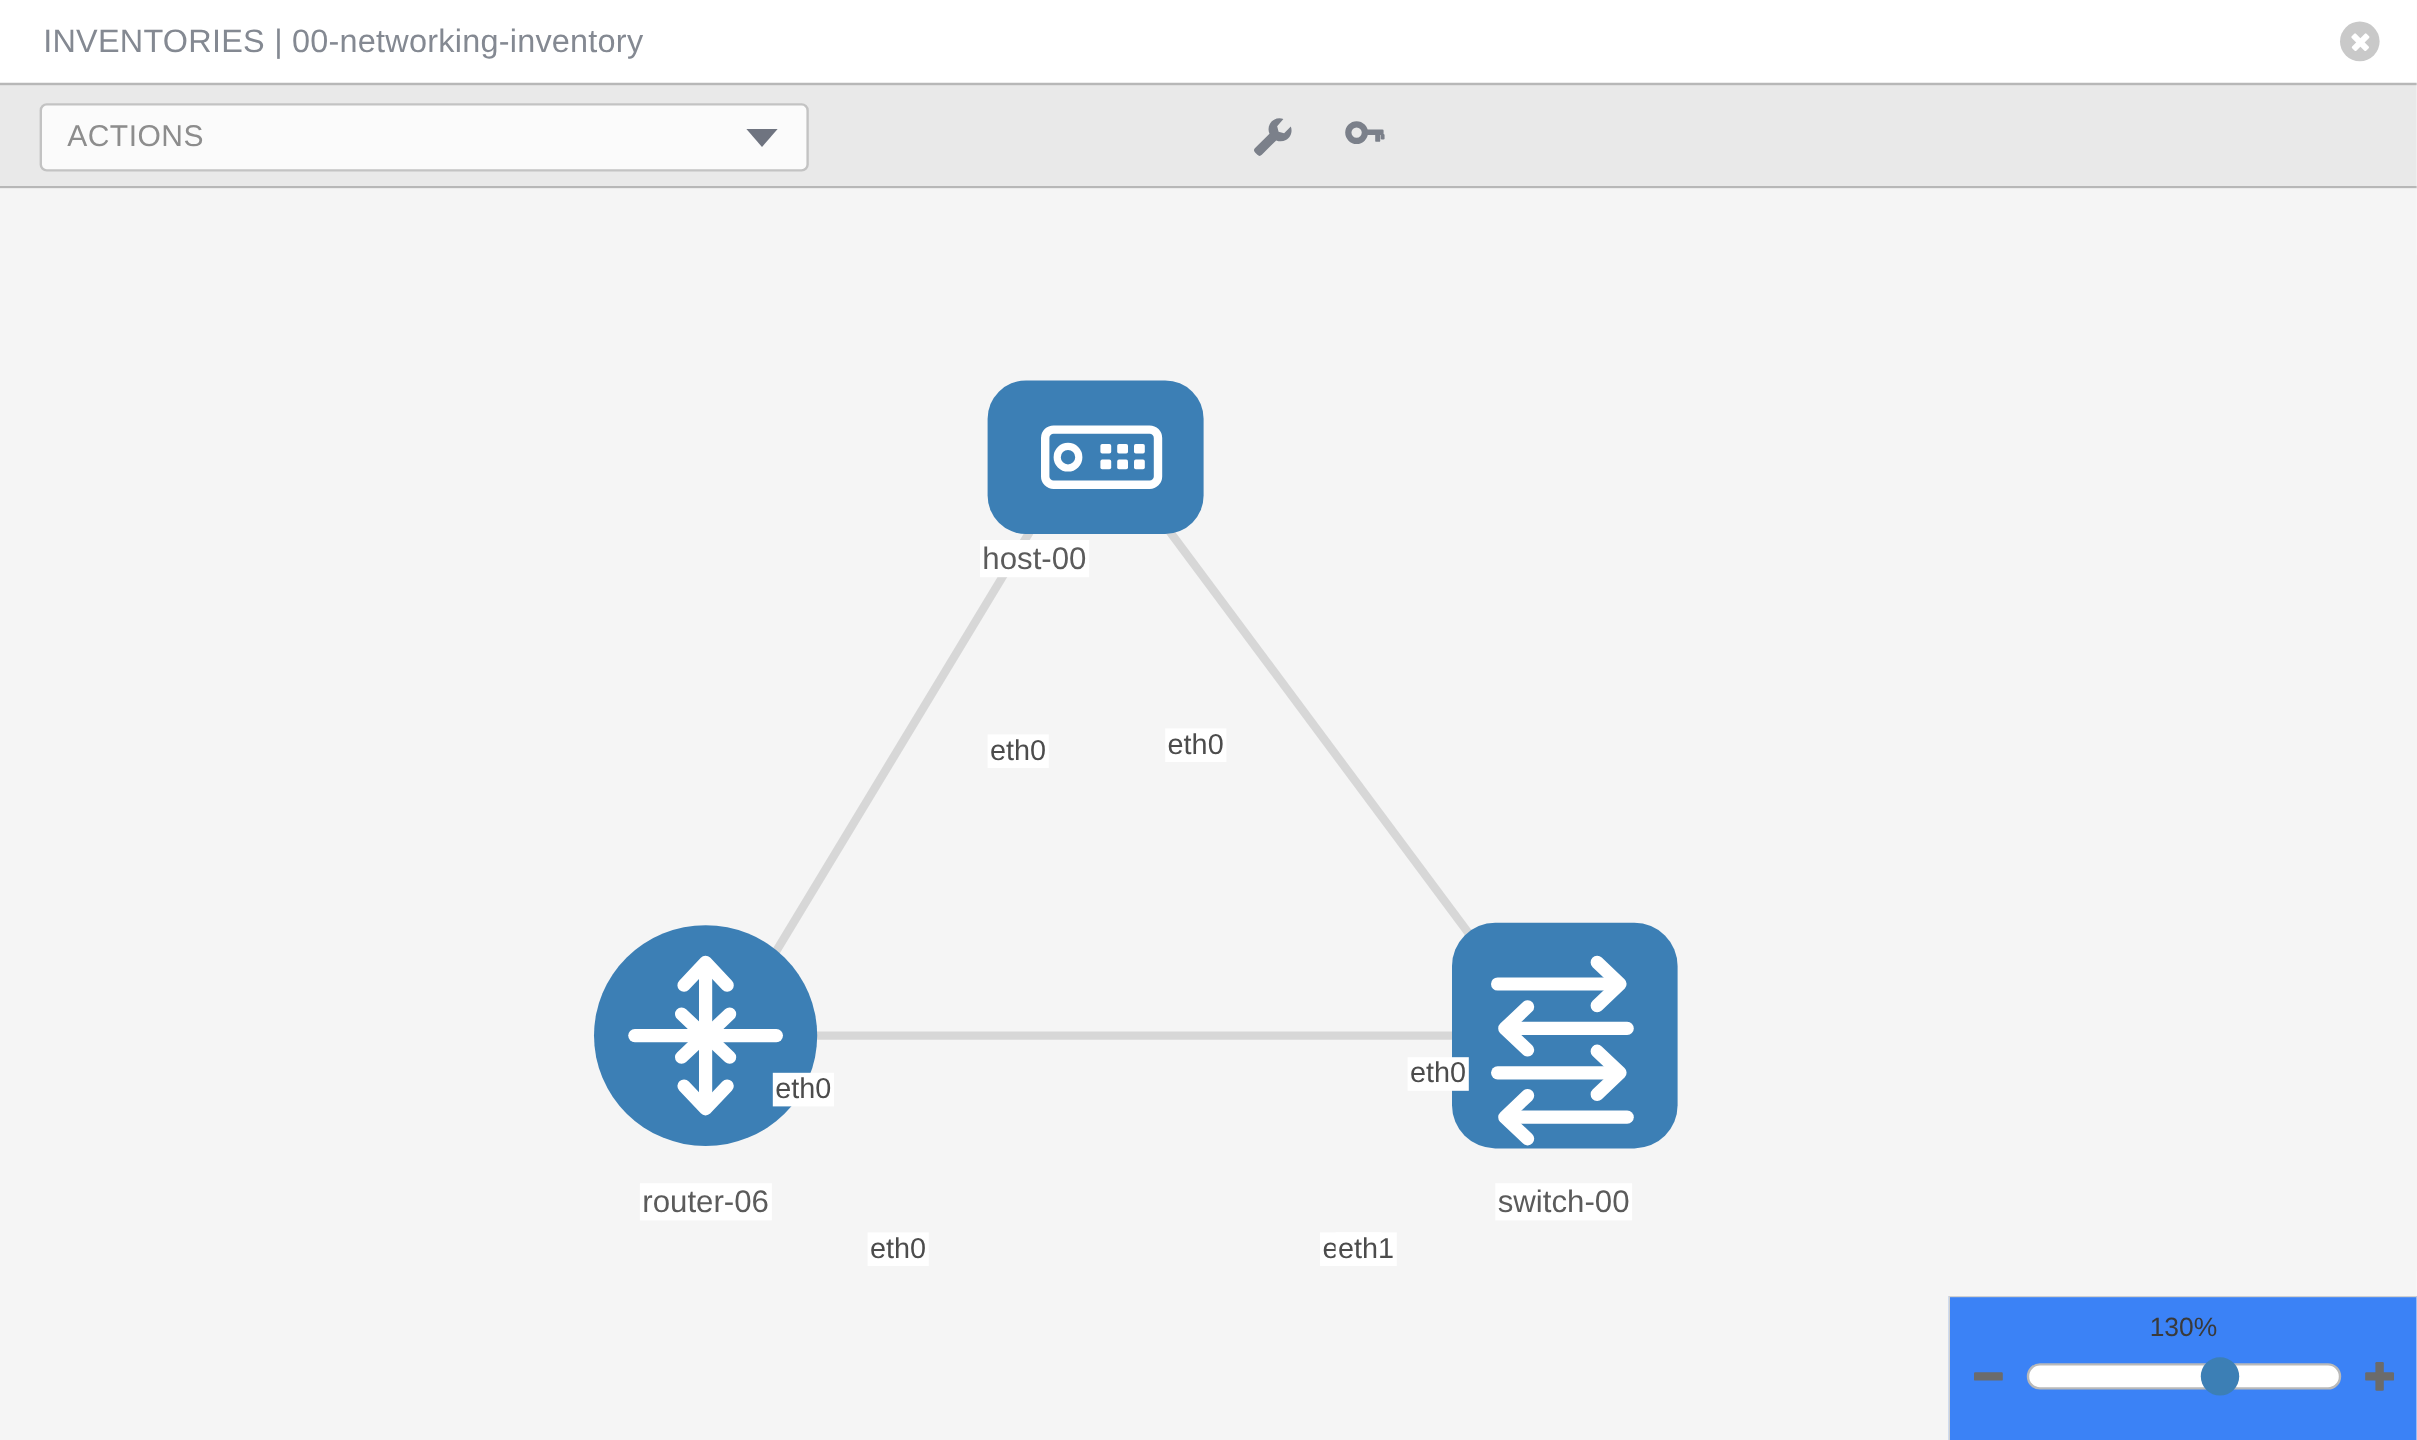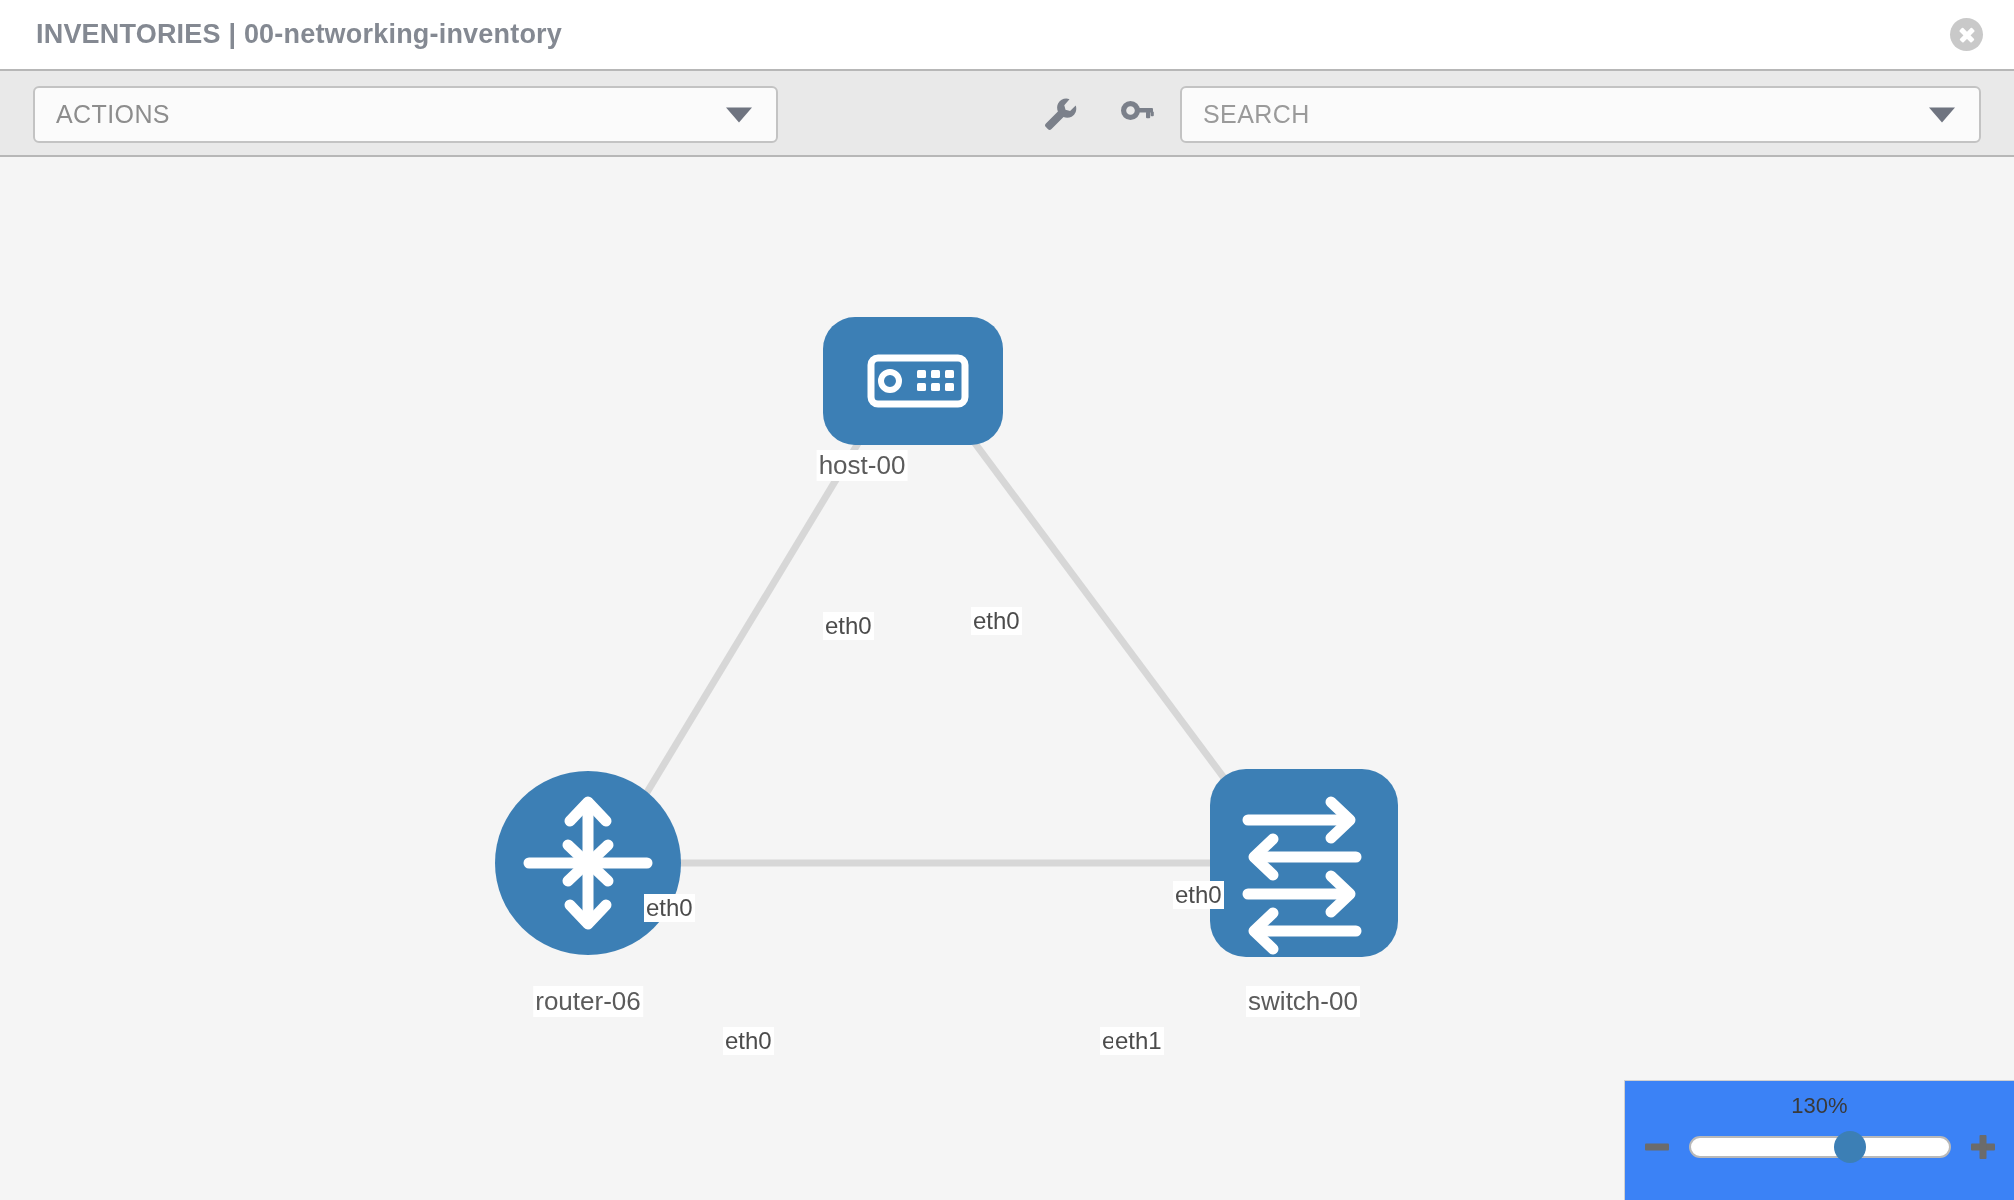--- a/index.html
+++ b/index.html
@@ -9,21 +9,21 @@
     background: #f5f5f5; overflow: hidden;
   }
   #app { position: relative; width: 2014px; height: 1200px; background: #ffffff; }
 
   
   .header {
     position: absolute; top: 0; left: 0; width: 2014px; height: 69px;
     background: #ffffff; display: flex; align-items: center;
   }
   .header-title {
-    margin-left: 36px; font-size: 27px; font-weight: bold;
+    margin-left: 36px; font-size: 27px; font-weight: normal;
     color: #848992; letter-spacing: .2px; white-space: nowrap;
   }
   .close-btn {
     position: absolute; right: 31px; top: 18px;
     width: 33px; height: 33px; border-radius: 50%;
     background: #c9c9c9; cursor: pointer;
   }
   .close-btn::before, .close-btn::after {
     content: ""; position: absolute; left: 50%; top: 50%;
     width: 17px; height: 4.5px; background: #ffffff; border-radius: 1px;
@@ -33,21 +33,21 @@
 
   
   .toolbar {
     position: absolute; top: 69px; left: 0; width: 2014px; height: 88px;
     background: #e9e9e9;
     border-top: 2px solid #b7b7b7; border-bottom: 2px solid #b7b7b7;
     display: flex; align-items: center;
   }
   .actions-select {
     position: absolute; left: 33px; top: 15px;
-    width: 745px; height: 57px;
+    width: 641px; height: 57px;
     background: #fbfbfb; border: 2px solid #c3c3c3; border-radius: 6px;
     display: flex; align-items: center; cursor: pointer;
   }
   .actions-label {
     margin-left: 21px; font-size: 25px; color: #8d8d8d; letter-spacing: .4px;
   }
   .caret {
     position: absolute; right: 24px; top: 50%; transform: translateY(-50%);
     width: 0; height: 0;
     border-left: 13px solid transparent; border-right: 13px solid transparent;
@@ -148,24 +148,20 @@
       <svg class="tool-icon" width="40" height="40" viewBox="0 0 40 40">
         <g fill="#7b808a">
           <path d="M14.5 8 a9.5 9.5 0 1 0 0 19 a9.5 9.5 0 0 0 0-19 z m0 5.2 a4.3 4.3 0 1 1 0 8.6 a4.3 4.3 0 0 1 0-8.6 z"></path>
           <rect x="22" y="15" width="15" height="4.6" rx="1"></rect>
           <rect x="30" y="18.6" width="4.2" height="6.6" rx="1"></rect>
           <rect x="34.6" y="18.6" width="3.2" height="4.6" rx="1"></rect>
         </g>
       </svg>
     </div>
 
-    <div class="search-box">
-      <span class="search-text">SEARCH</span>
-      <span class="caret"></span>
-    </div>
   </div>
 
   <div class="canvas">
 
     <svg class="topology-svg" width="2014" height="1043">
 
       <g>
         <line x1="880" y1="250" x2="620" y2="680" stroke="#d7d7d7" stroke-width="7"></line>
         <line x1="948" y1="250" x2="1262" y2="672" stroke="#d7d7d7" stroke-width="7"></line>
         <line x1="640" y1="706" x2="1252" y2="706" stroke="#d7d7d7" stroke-width="7"></line>

